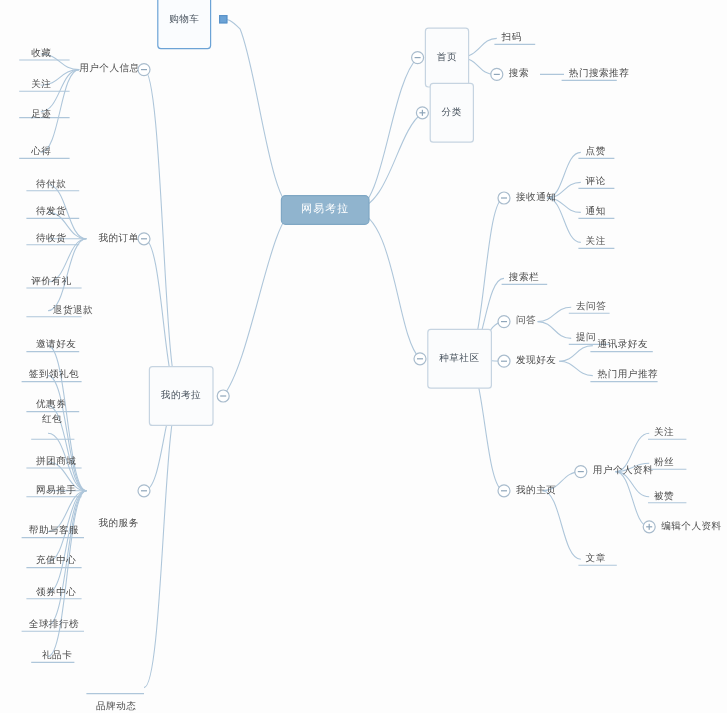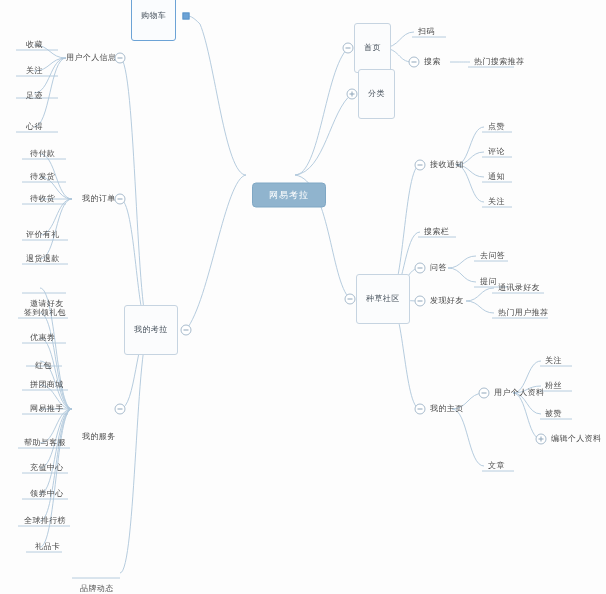--- a/index.html
+++ b/index.html
@@ -199,21 +199,21 @@
       <path d="M492,318 L548,318"></path>
 
       <path d="M540,366 L572,366"></path>
       <path d="M540,391 L572,391"></path>
       <path d="M540,419 L572,419"></path>
 
       <path d="M482,471 L514,471"></path>
     </g>
   </svg>
 
-  <div class="node root" style="left:252px;top:175px;margin-top:20px;">
+  <div class="node root" style="left:234px;top:175px;">
     <span class="lbl">网易考拉</span>
   </div>
 
   <div class="node boxed selected" style="left:131px;top:16px;">
     <span class="lbl">购物车</span>
   </div>
   <div class="handle" style="left:186px;top:16px;"></div>
 
   <div class="node boxed" style="left:354px;top:48px;">
     <span class="lbl">首页</span>
@@ -350,39 +350,39 @@
   </div>
   <div class="node leaf" style="left:26px;top:177px;">
     <span class="lbl">待发货</span>
   </div>
   <div class="node leaf" style="left:26px;top:199px;">
     <span class="lbl">待收货</span>
   </div>
   <div class="node leaf" style="left:22px;top:235px;text-align:center;">
     <span class="lbl">评价有礼</span>
   </div>
-  <div class="node leaf" style="left:22px;top:259px;">
+  <div class="node leaf" style="left:40px;top:259px;">
     <span class="lbl">退货退款</span>
   </div>
 
   <div class="node leaf" style="left:78px;top:409px;margin-top:28px;">
     <span class="lbl">我的服务</span>
   </div>
   <div class="toggle" style="left:120px;top:409px;"></div>
 
-  <div class="node leaf" style="left:26px;top:304px;">
+  <div class="node leaf" style="left:26px;top:288px;">
     <span class="lbl">邀请好友</span>
   </div>
   <div class="node leaf" style="left:20px;top:313px;">
     <span class="lbl">签到领礼包</span>
   </div>
   <div class="node leaf" style="left:26px;top:338px;">
     <span class="lbl">优惠券</span>
   </div>
-  <div class="node leaf" style="left:31px;top:366px;text-align:center;">
+  <div class="node leaf" style="left:31px;top:350px;text-align:center;">
     <span class="lbl">红包</span>
   </div>
   <div class="node leaf" style="left:26px;top:385px;">
     <span class="lbl">拼团商城</span>
   </div>
   <div class="node leaf" style="left:26px;top:409px;">
     <span class="lbl">网易推手</span>
   </div>
   <div class="node leaf" style="left:20px;top:443px;">
     <span class="lbl">帮助与客服</span>

